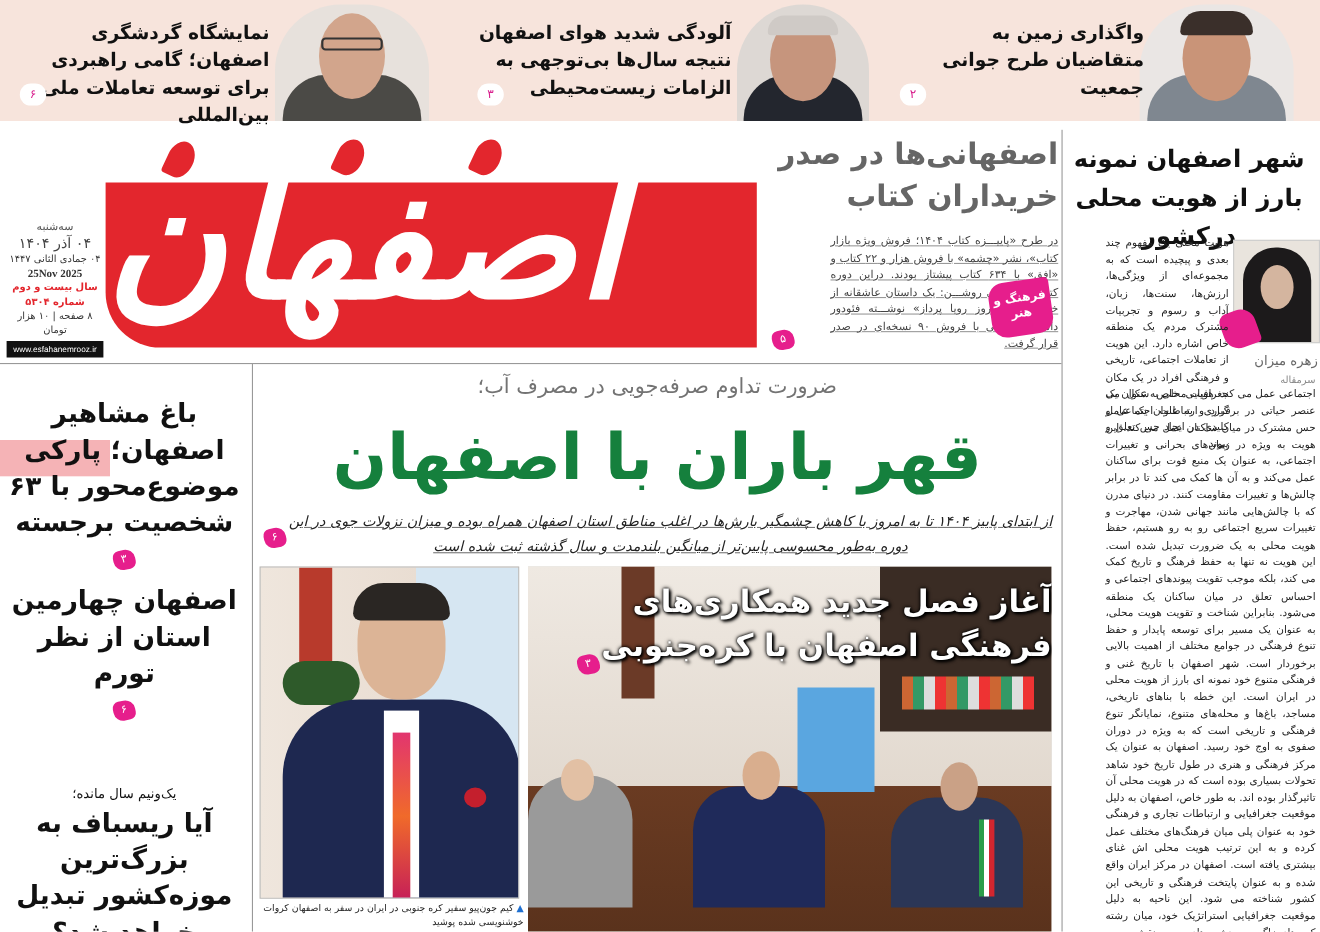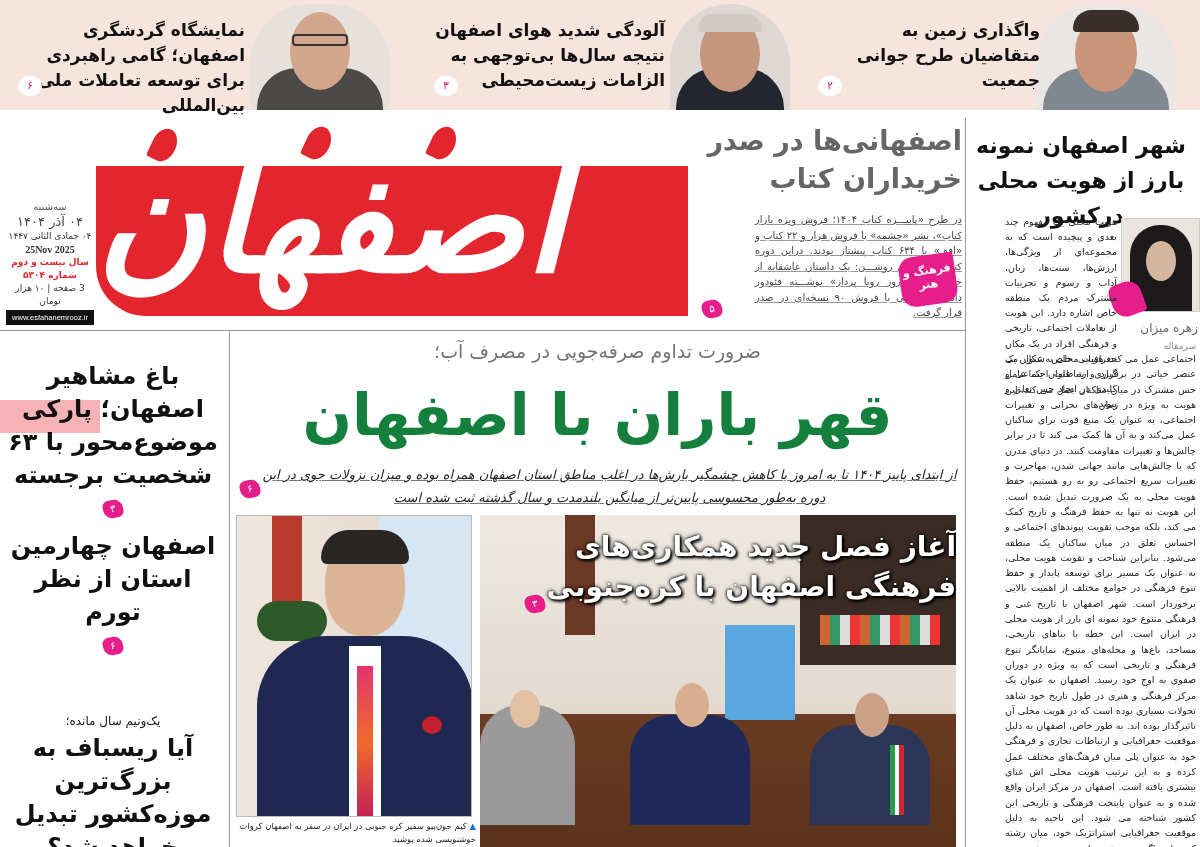--- a/index.html
+++ b/index.html
@@ -105,21 +105,21 @@
   </div>
 </div>
 
 <div class="date-box">
   <div class="day">سه‌شنبه</div>
   <div class="shamsi">۰۴ آذر ۱۴۰۴</div>
   <div>۰۴ جمادی الثانی ۱۴۴۷</div>
   <div class="latin">25Nov 2025</div>
   <div class="red">سال بیست و دوم</div>
   <div class="red">شماره ۵۳۰۴</div>
-  <div>3 صفحه | ۱۰ هزار تومان</div>
+  <div>۸ صفحه | ۱۰ هزار تومان</div>
   <div class="url">www.esfahanemrooz.ir</div>
 </div>
 
 <div class="logo">
   <div class="logo-dot" style="left:56px; top:-38px;"></div>
   <div class="logo-dot" style="left:210px; top:-40px;"></div>
   <div class="logo-dot" style="left:335px; top:-40px;"></div>
   <div class="logo-text">اصفهان امروز</div>
 </div>
 

